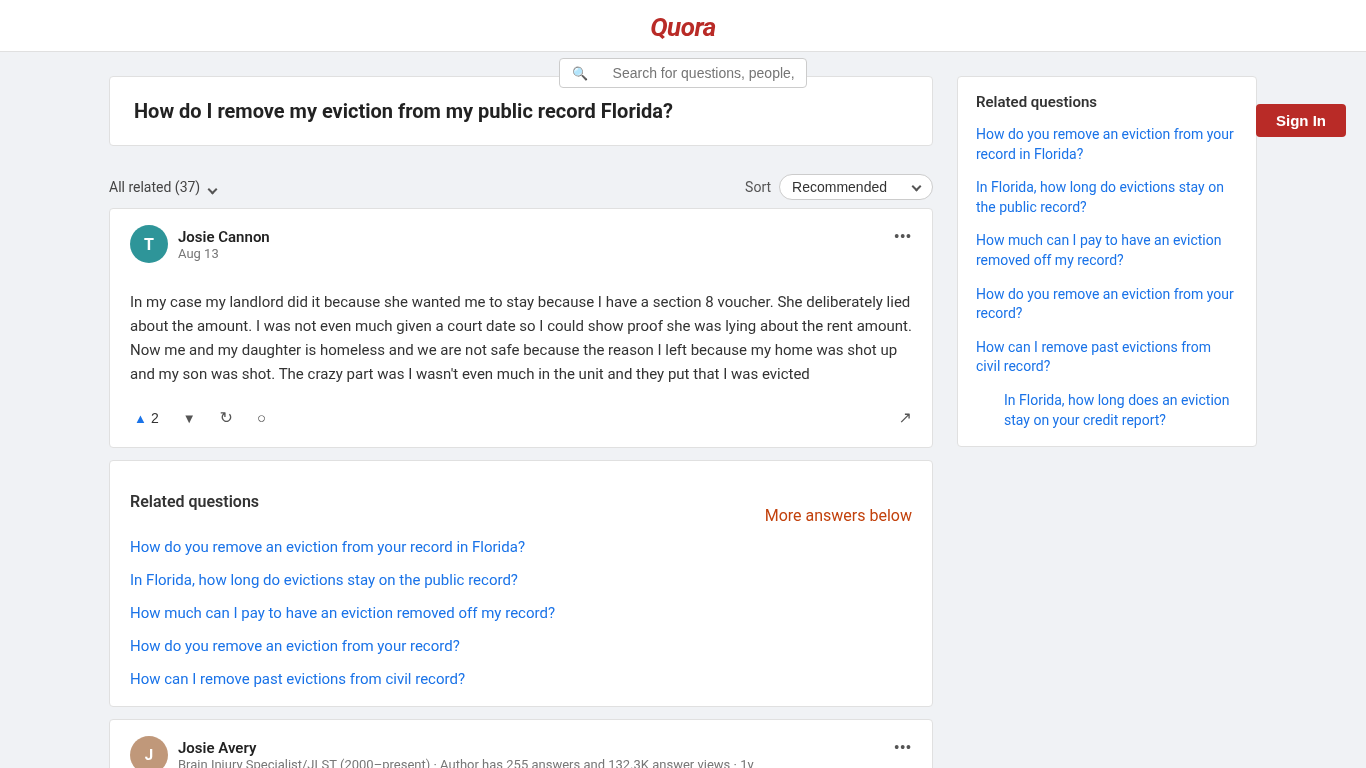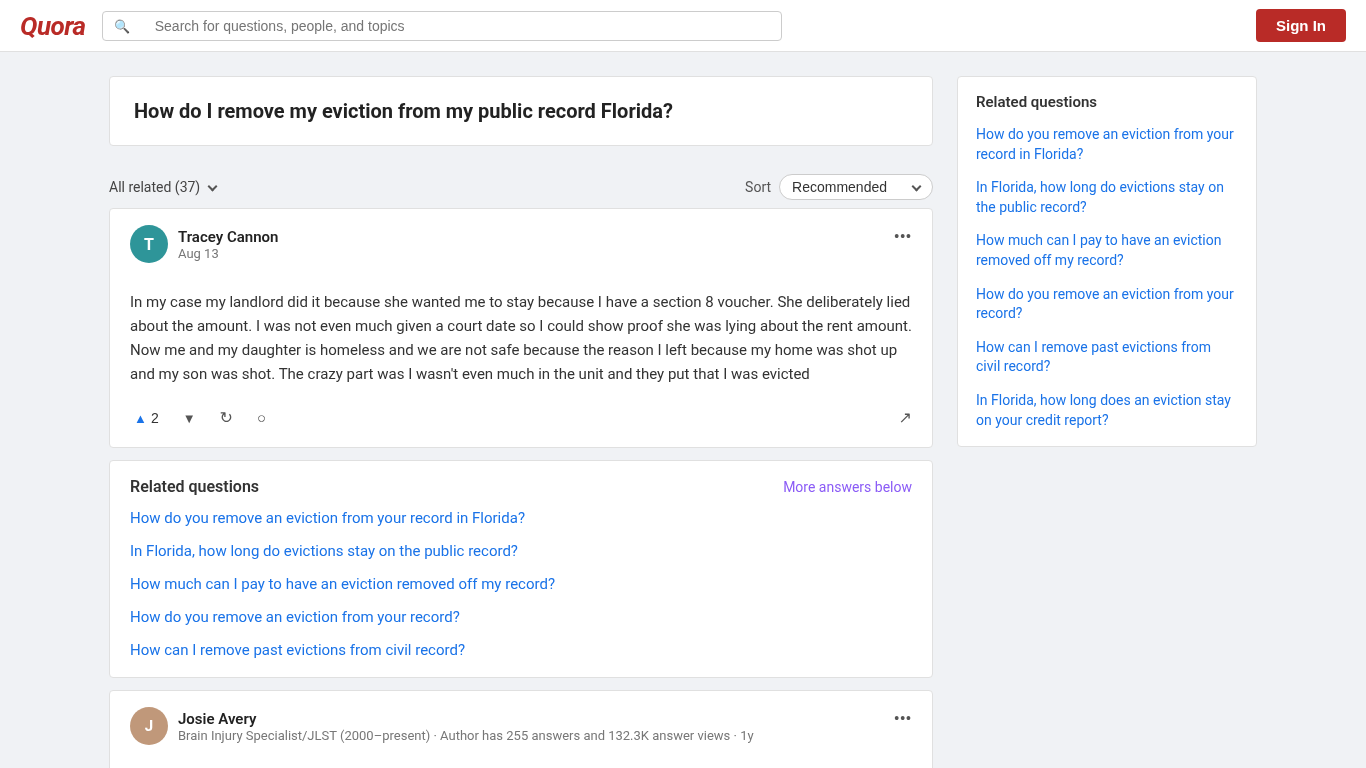--- a/index.html
+++ b/index.html
@@ -7,28 +7,29 @@
       font-family: -apple-system, BlinkMacSystemFont, 'Segoe UI', Roboto, sans-serif;
       background: #f0f2f5;
       color: #333;
       font-size: 15px;
     }
 
     
     .header {
       background: #fff;
       border-bottom: 1px solid #e0e0e0;
-      padding: 0 20px;
+      padding: 12px 20px;
       height: 52px;
       display: flex;
       align-items: center;
       gap: 16px;
       position: fixed;
       top: 0; left: 0; right: 0;
       z-index: 100;
+      flex-direction: column;
     }
     .logo {
       font-size: 26px;
       font-weight: 700;
       color: #b92b27;
       font-style: italic;
       letter-spacing: -0.5px;
       text-decoration: none;
     }
     .search-bar {
@@ -98,21 +99,21 @@
 
     
     .filter-row {
       display: flex;
       align-items: center;
       justify-content: space-between;
       padding: 12px 0 8px;
     }
     .all-related {
       display: flex;
-      align-items: center;
+      align-items: flex-end;
       gap: 6px;
       font-size: 14px;
       color: #444;
       cursor: pointer;
     }
     .sort-area {
       display: flex;
       align-items: center;
       gap: 8px;
       font-size: 14px;
@@ -248,22 +249,23 @@
       justify-content: space-between;
       align-items: center;
       margin-bottom: 12px;
     }
     .related-box-title {
       font-size: 16px;
       font-weight: 600;
       color: #333;
     }
     .more-answers {
-      font-size: 14px;
-      color: #8b5cf6;
+      font-size: 16px;
+      color: #c2410c;
+      margin-top: 29px;
     }
     .related-link {
       display: block;
       font-size: 15px;
       color: #1a73e8;
       text-decoration: none;
       margin-bottom: 12px;
       line-height: 1.4;
     }
     .related-link:last-child { margin-bottom: 0; }
@@ -292,21 +294,21 @@
       margin-bottom: 14px;
     }
     .sidebar-link {
       display: block;
       font-size: 14px;
       color: #1a73e8;
       text-decoration: none;
       margin-bottom: 14px;
       line-height: 1.4;
     }
-    .sidebar-link:last-child { margin-bottom: 0; }
+    .sidebar-link:last-child { margin-bottom: 0; margin-left: 28px; }
 
     
     .chevron {
       display: inline-block;
       border-right: 2px solid #555;
       border-bottom: 2px solid #555;
       width: 7px;
       height: 7px;
       transform: rotate(45deg);
       margin-left: 3px;
@@ -356,21 +358,21 @@
           <span class="chevron"></span>
         </button>
       </div>
     </div>
 
     <div class="answer-card">
       <div class="answer-header">
         <div class="user-info">
           <div class="avatar" style="background:#2e9599;">T</div>
           <div>
-            <div class="user-name">Tracey Cannon</div>
+            <div class="user-name">Josie Cannon</div>
             <div class="user-date">Aug 13</div>
           </div>
         </div>
         <button class="more-btn">
           <span class="icon-more"></span>
         </button>
       </div>
       <div class="answer-text">In my case my landlord did it because she wanted me to stay because I have a section 8 voucher. She deliberately lied about the amount. I was not even much given a court date so I could show proof she was lying about the rent amount. Now me and my daughter is homeless and we are not safe because the reason I left because my home was shot up and my son was shot. The crazy part was I wasn't even much in the unit and they put that I was evicted</div>
       <div class="answer-actions">
         <button class="action-btn">

